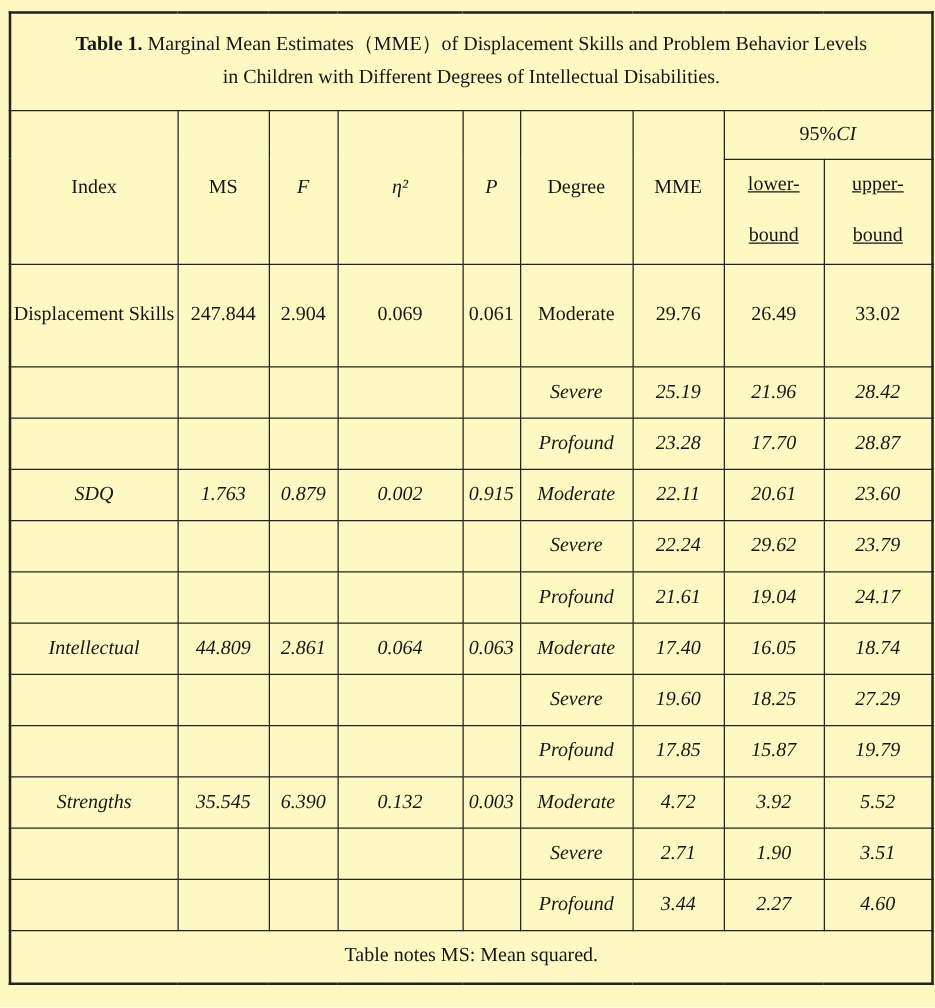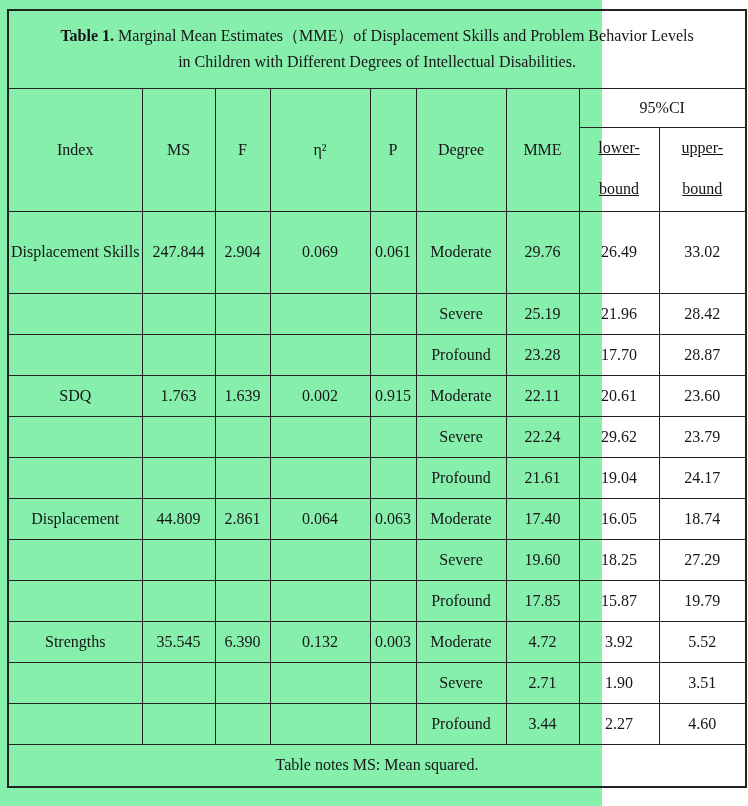--- a/index.html
+++ b/index.html
@@ -2,21 +2,21 @@
 <html><head>
 <meta charset="utf-8">
 <style>
   html, body {
     margin: 0; padding: 0;
     width: 748px; height: 806px;
     background: #ffffff;
     font-family: "Liberation Serif", serif;
     color: #161616;
   }
-  .page { position: relative; width: 602px; height: 806px; background: #86efac; }
+  .page { position: relative; width: 748px; height: 806px; background: #fef9c3; }
   table.mme {
     position: absolute; left: 7px; top: 9px;
     width: 737px;
     border-collapse: collapse;
     table-layout: fixed;
     border: 2px solid #222222;
   }
   table.mme td {
     border: 1px solid #222222;
     text-align: center;
@@ -28,25 +28,25 @@
   tr.title-row { height: 78px; }
   td.title-cell {
     text-align: left;
     padding: 8px 28px 4px 30px;
     line-height: 1.62;
     font-size: 16px;
   }
   td.title-cell b { font-weight: bold; }
   tr.hdr-a { height: 39px; }
   tr.hdr-b { height: 84px; }
-  .it { }
+  .it { font-style: italic; }
   td.two-line span { display: block; line-height: 2.55; text-decoration: underline; }
   tr.row-tall { height: 82px; }
   td.spread { line-height: 2.5; padding: 0 8px; }
-  tr.data-row { height: 41px; }
+  tr.data-row { height: 41px; font-style: italic; }
   tr.notes-row { height: 43px; }
   td.notes-cell {
     text-align: left;
     vertical-align: top;
     padding: 6px 9px;
     font-size: 15.5px;
     margin-left: 28px;
   }
 </style>
 </head>
@@ -124,21 +124,21 @@
       <td></td>
       <td></td>
       <td>Profound</td>
       <td>23.28</td>
       <td>17.70</td>
       <td>28.87</td>
     </tr>
     <tr class="data-row">
       <td>SDQ</td>
       <td>1.763</td>
-      <td>1.639</td>
+      <td>0.879</td>
       <td>0.002</td>
       <td>0.915</td>
       <td>Moderate</td>
       <td>22.11</td>
       <td>20.61</td>
       <td>23.60</td>
     </tr>
     <tr class="data-row">
       <td></td>
       <td></td>
@@ -155,21 +155,21 @@
       <td></td>
       <td></td>
       <td></td>
       <td></td>
       <td>Profound</td>
       <td>21.61</td>
       <td>19.04</td>
       <td>24.17</td>
     </tr>
     <tr class="data-row">
-      <td>Displacement</td>
+      <td>Intellectual</td>
       <td>44.809</td>
       <td>2.861</td>
       <td>0.064</td>
       <td>0.063</td>
       <td>Moderate</td>
       <td>17.40</td>
       <td>16.05</td>
       <td>18.74</td>
     </tr>
     <tr class="data-row">

